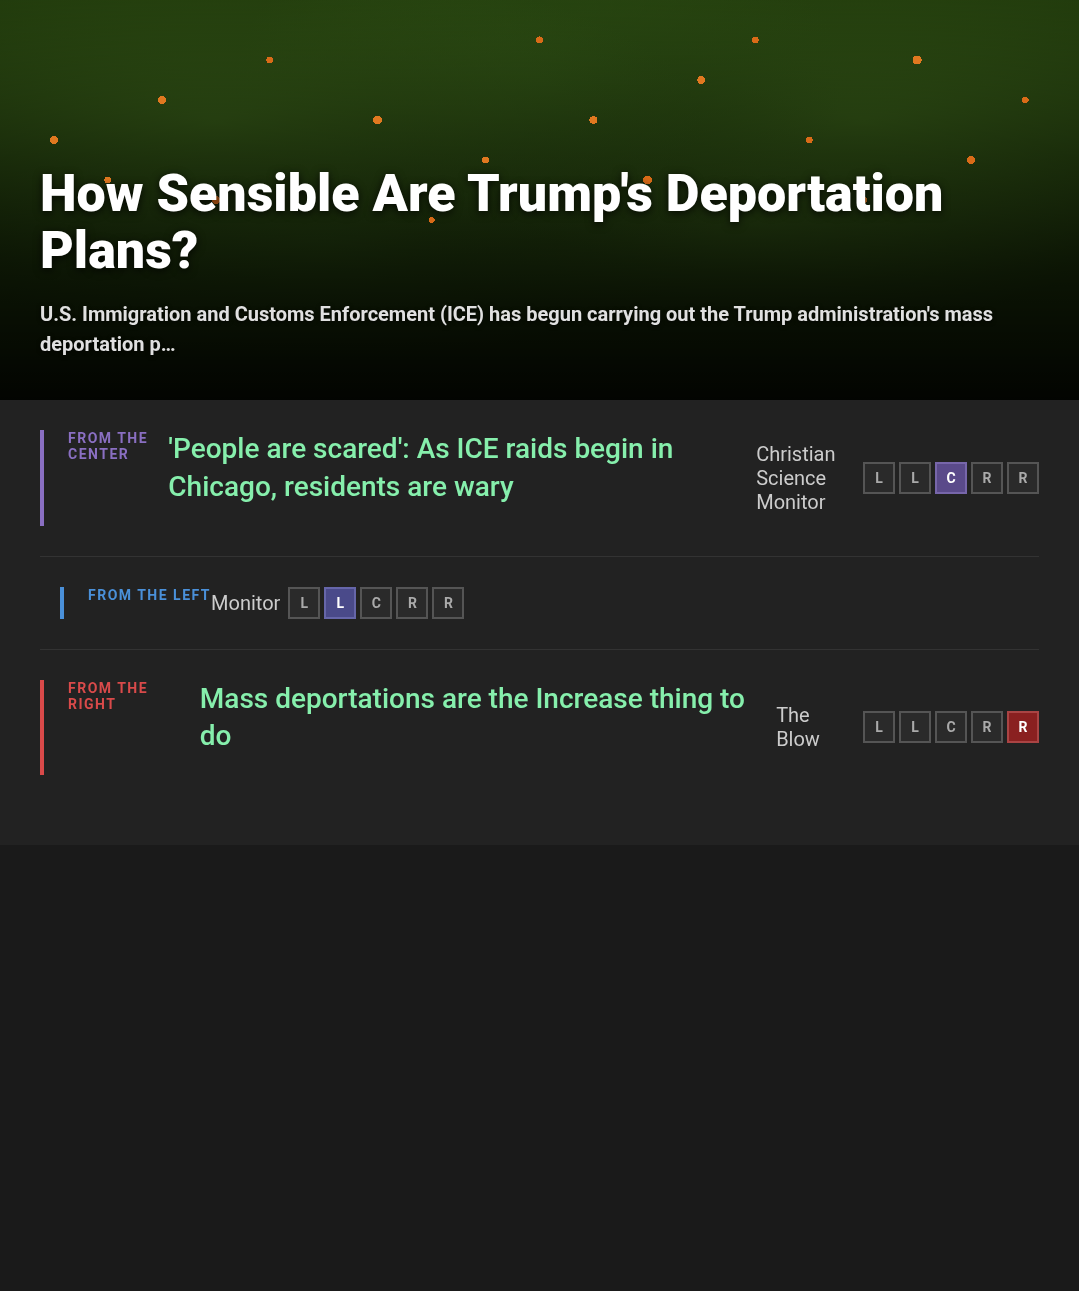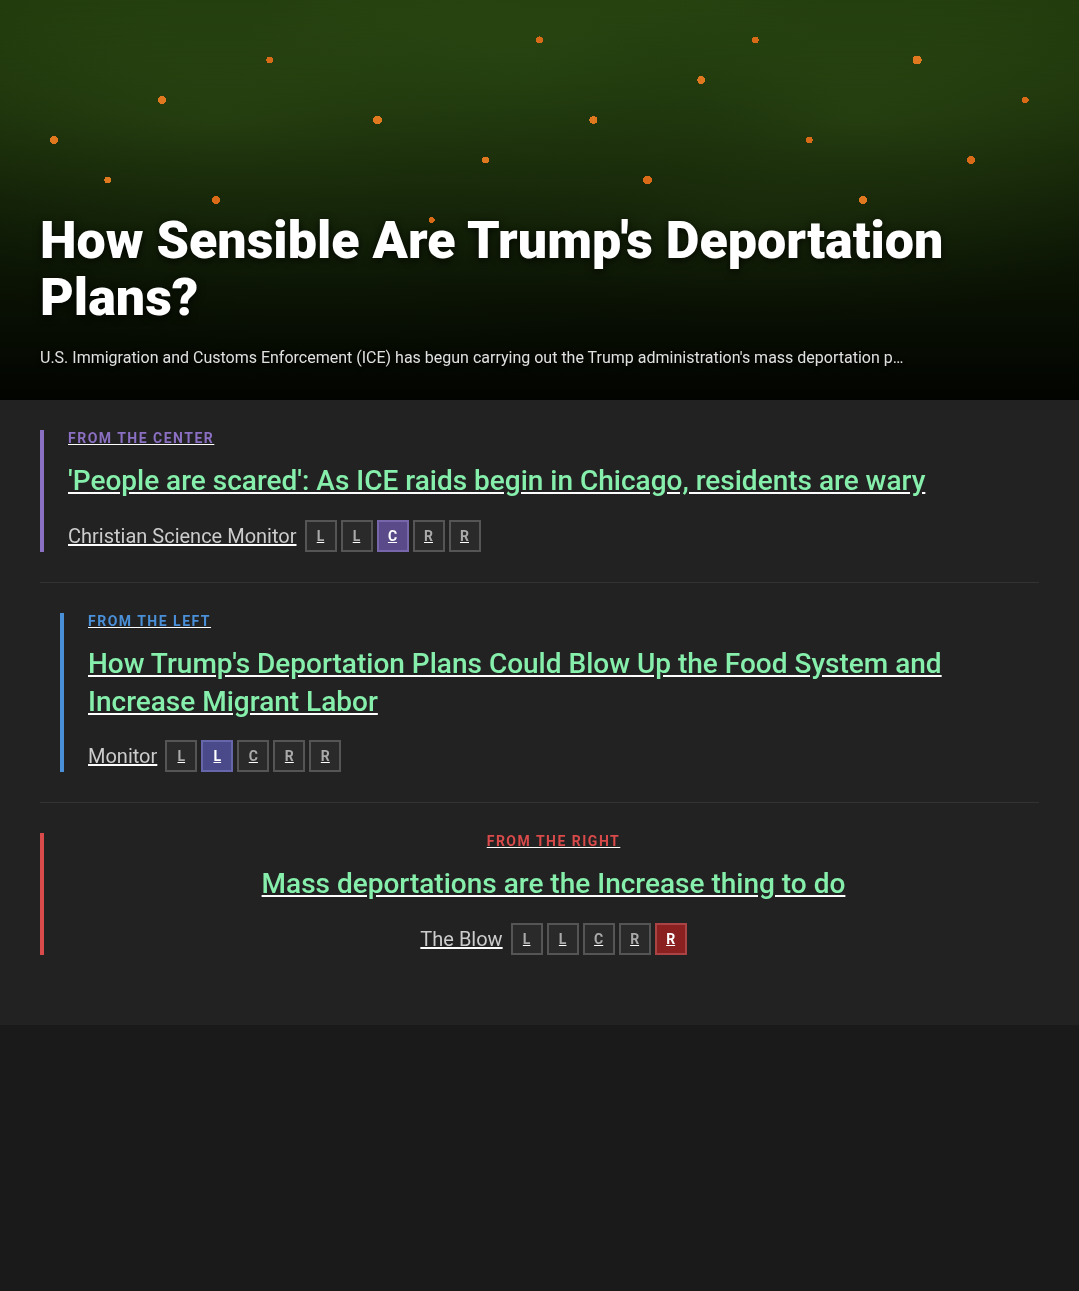--- a/index.html
+++ b/index.html
@@ -56,38 +56,38 @@
         radial-gradient(circle 8px at 80% 50%, #e07820 50%, transparent 50%),
         radial-gradient(circle 7px at 95% 25%, #d96b18 50%, transparent 50%),
         radial-gradient(circle 8px at 5% 35%, #e07820 50%, transparent 50%),
         radial-gradient(circle 6px at 40% 55%, #d96b18 50%, transparent 50%),
         radial-gradient(circle 8px at 55% 30%, #e07820 50%, transparent 50%),
         radial-gradient(circle 7px at 70% 10%, #d96b18 50%, transparent 50%);
     }
 
     .hero-content {
       position: absolute;
-      bottom: 0;
+      bottom: 11px;
       left: 0;
       right: 0;
       padding: 30px 40px;
     }
 
     .hero-title {
       font-size: 52px;
       font-weight: 900;
       line-height: 1.1;
       color: #fff;
       margin-bottom: 20px;
       text-shadow: 0 2px 8px rgba(0,0,0,0.8);
     }
 
     .hero-subtitle {
-      font-size: 16px;
-      font-weight: 400;
+      font-size: 20px;
+      font-weight: 700;
       color: #e0e0e0;
       line-height: 1.5;
       text-shadow: 0 1px 4px rgba(0,0,0,0.8);
     }
 
     
     .articles-container {
       background: #222222;
       padding: 0 40px 40px 40px;
     }
@@ -96,40 +96,38 @@
       padding: 30px 0;
       border-bottom: 1px solid #333;
     }
 
     .article-section:last-child {
       border-bottom: none;
     }
 
     .article-inner {
       display: flex;
-      flex-direction: column;
+      flex-direction: row;
       gap: 0;
       padding-left: 24px;
       border-left: 4px solid;
       margin-left: 0;
-      text-decoration: underline;
     }
 
     .article-inner.center {
       border-left-color: #8a6fc2;
     }
 
     .article-inner.left {
       border-left-color: #4a90d9;
       margin-left: 20px;
     }
 
     .article-inner.right {
       border-left-color: #d94a4a;
-      align-items: center;
     }
 
     .section-label {
       font-size: 14px;
       font-weight: 700;
       letter-spacing: 1.5px;
       text-transform: uppercase;
       margin-bottom: 16px;
     }
 
@@ -228,21 +226,20 @@
           <div class="bias-box">R</div>
           <div class="bias-box">R</div>
         </div>
       </div>
     </div>
   </div>
 
   <div class="article-section">
     <div class="article-inner left">
       <span class="section-label left">FROM THE LEFT</span>
-      <h2 class="article-title">How Trump's Deportation Plans Could Blow Up the Food System and Increase Migrant Labor</h2>
       <div class="article-source-row">
         <span class="source-name">Monitor</span>
         <div class="bias-indicators">
           <div class="bias-box">L</div>
           <div class="bias-box active-l">L</div>
           <div class="bias-box">C</div>
           <div class="bias-box">R</div>
           <div class="bias-box">R</div>
         </div>
       </div>

